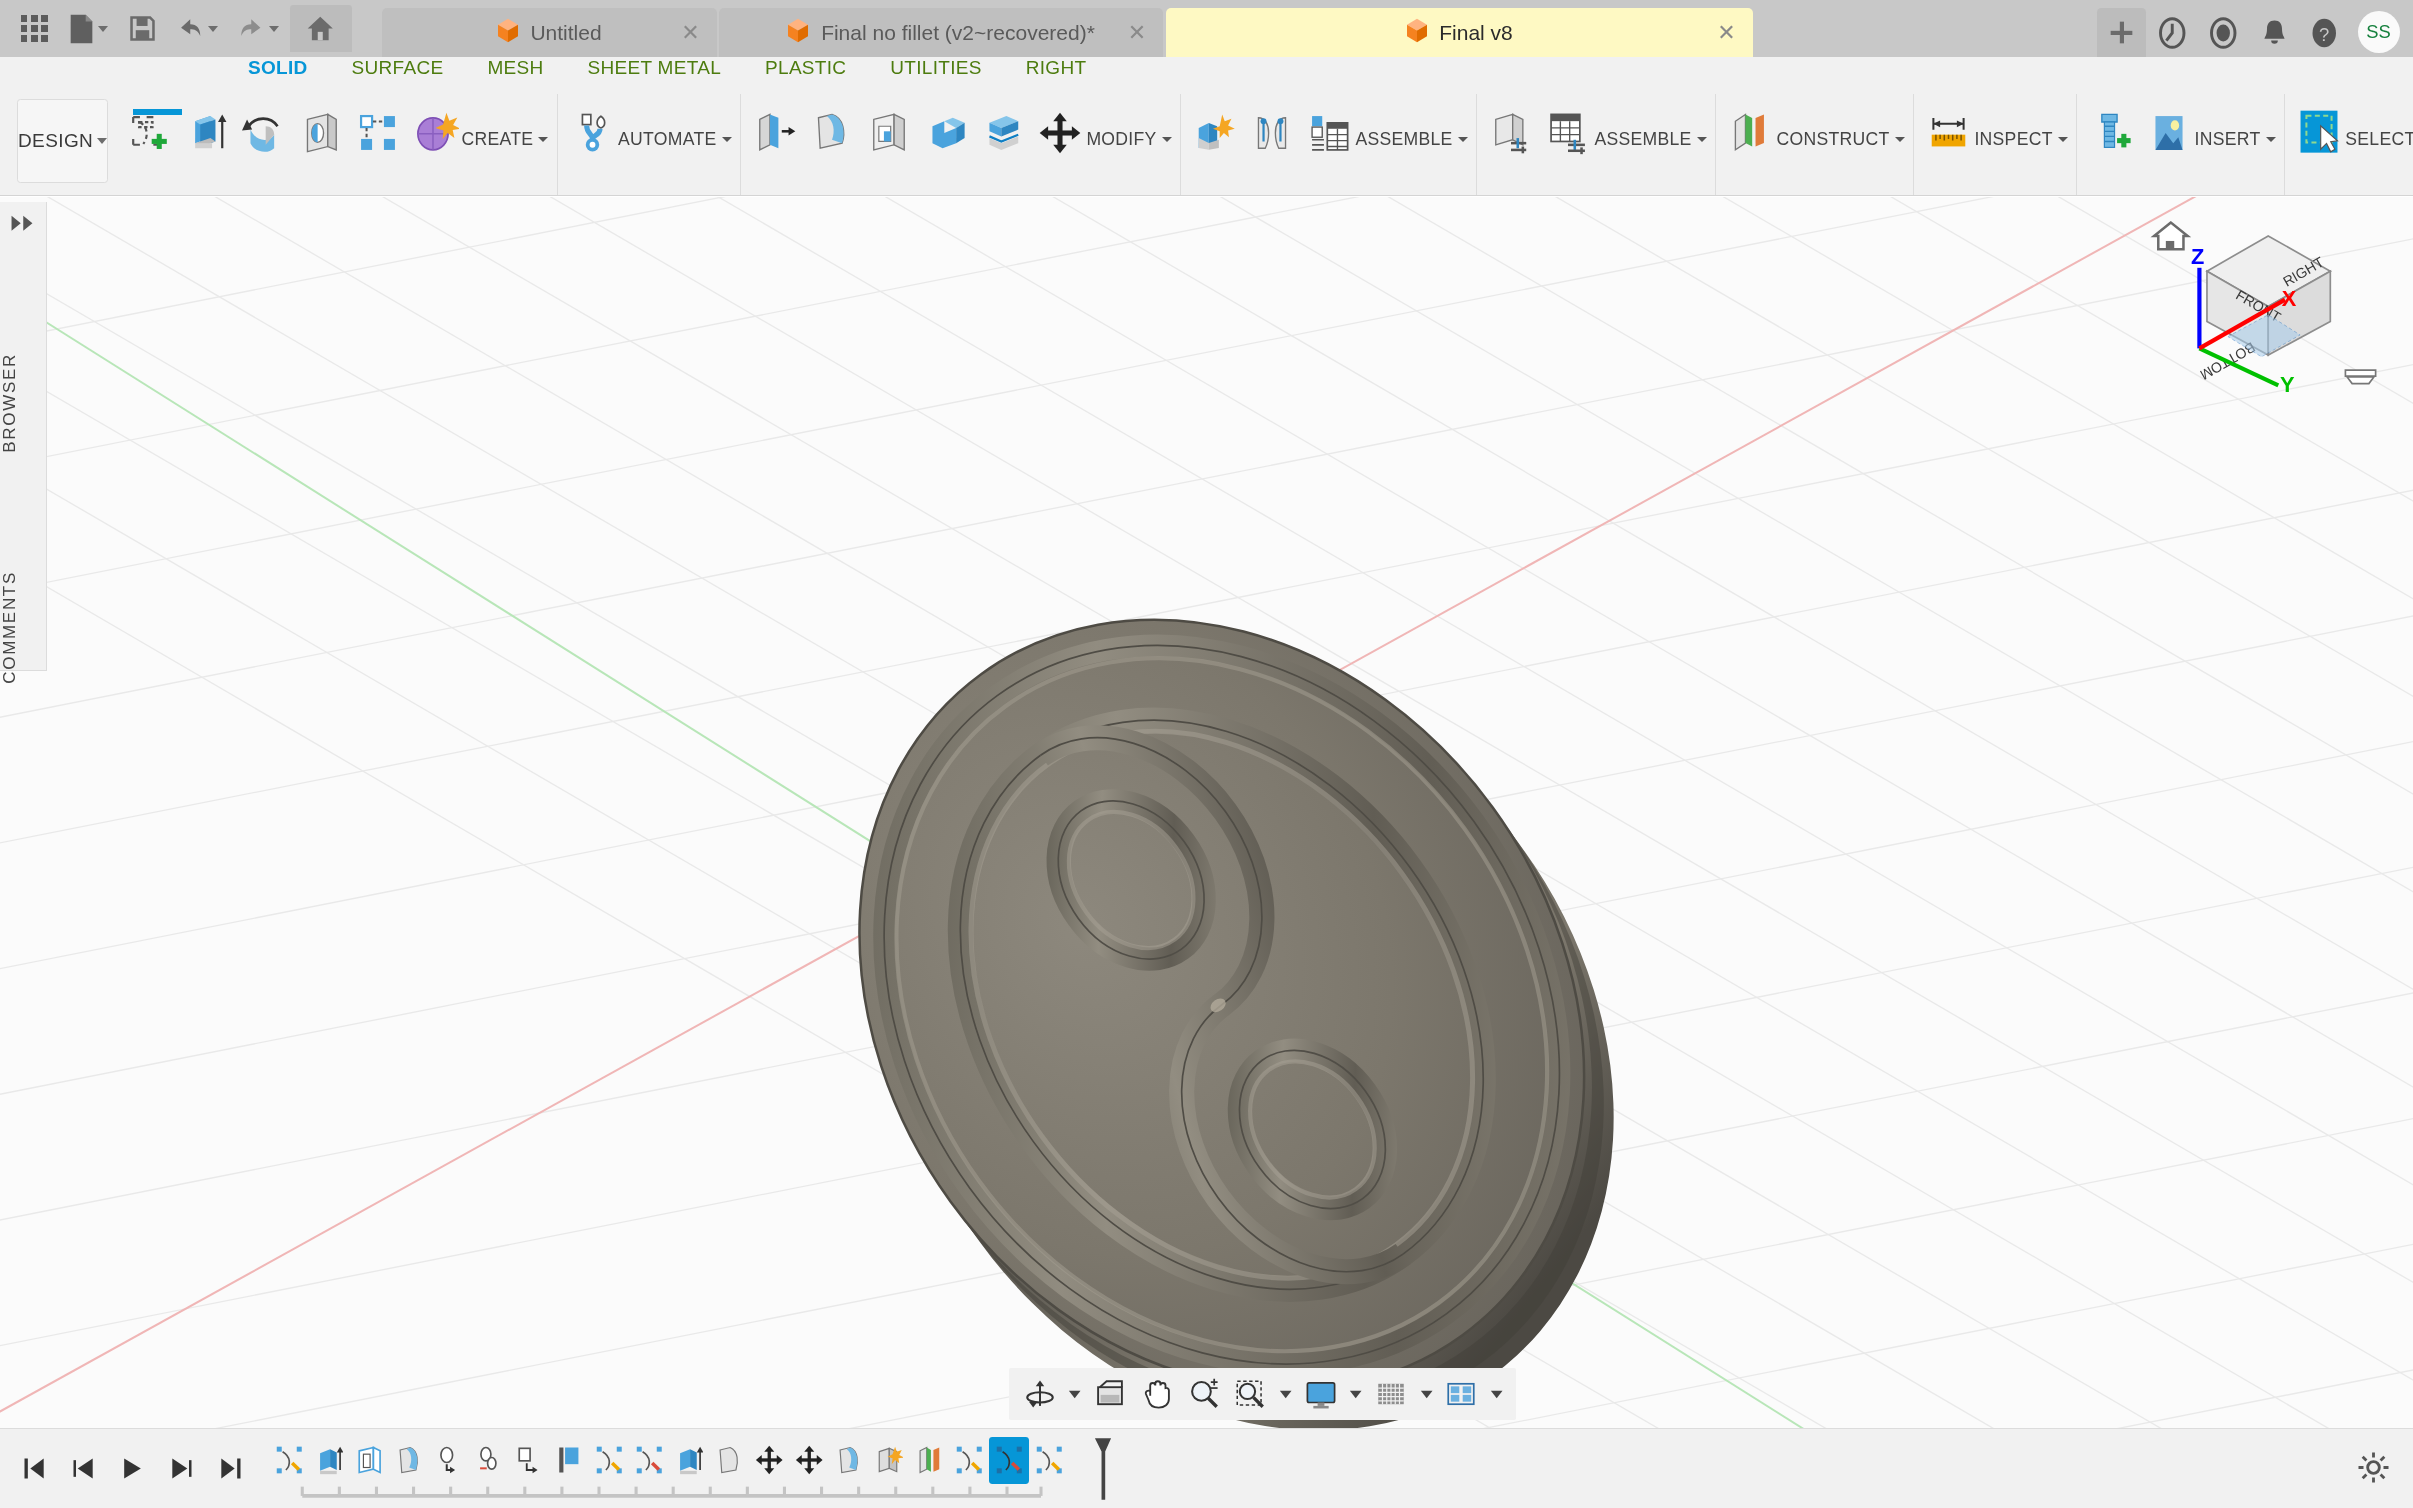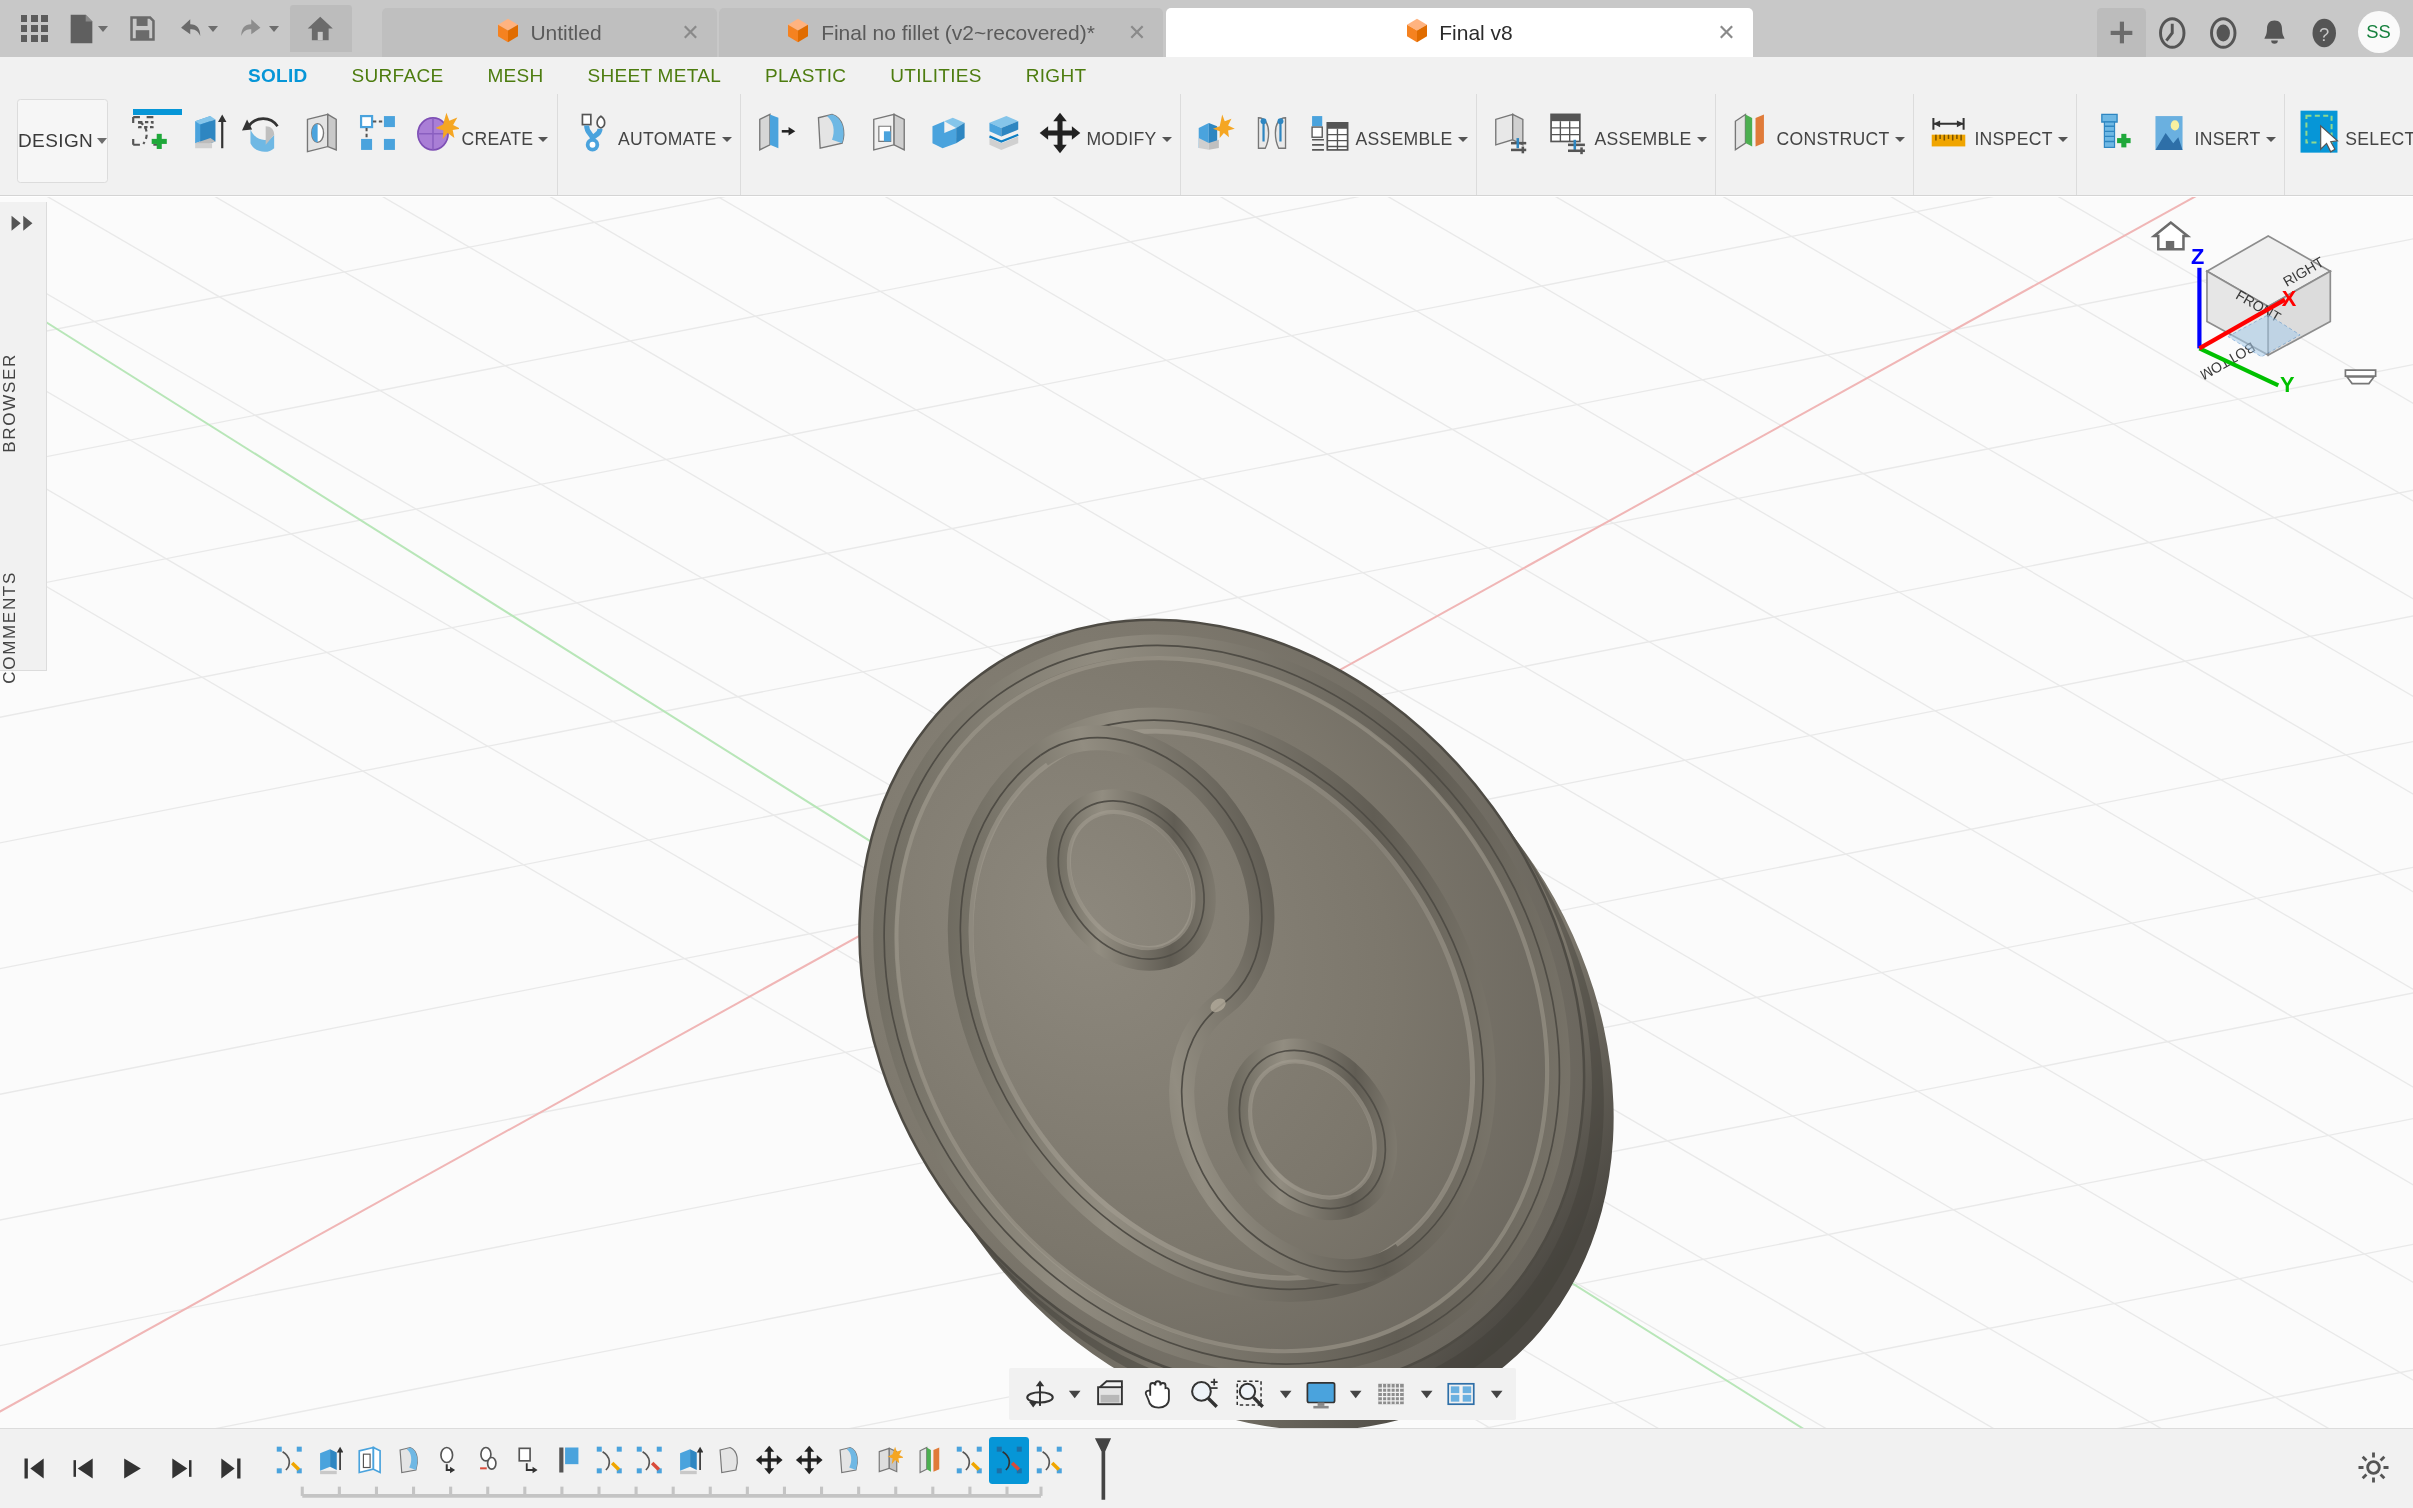--- a/index.html
+++ b/index.html
@@ -40,42 +40,42 @@
 
   .tabs-area { display: flex; align-items: flex-end; height: 57px; flex: 1; gap: 2.5px; padding-left: 5px;}
   .dtab {
     height: 49px; min-width: 101px; background: #bfbfbf; border-radius: 5px 5px 0 0;
     display: flex; align-items: center; padding: 0 15px; position: relative;
     color: #5a5a5a; font-size: 21px; white-space: nowrap;
   }
   .dtab.t1 { width: 335px; justify-content: center; }
   .dtab.t2 { width: 444px; justify-content: center; }
   .dtab.active {
-    background: #ffffff; color: #2b2b2b; width: 587px; justify-content: center;
+    background: #fef9c3; color: #2b2b2b; width: 587px; justify-content: center;
   }
   .dtab .cube { margin-right: 11.7px; }
   .dtab .xclose {
     position: absolute; right: 17px; top: 50%; transform: translateY(-50%);
     font-size: 22px; color: #8a8a8a; font-weight: 300; line-height: 1;
   }
   .tb-right { display: flex; align-items: flex-end; height: 57px; padding-right: 13.4px; gap: 1.7px; }
   .tb-rbtn {
     width: 49px; height: 49px; display: flex; align-items: center; justify-content: center;
   }
   .tb-rbtn.plus { background: #bcbcbc; border-radius: 4.2px 4.2px 0 0; }
   .avatar {
     width: 42px; height: 42px; border-radius: 50%; background: #fafafa;
     display: flex; align-items: center; justify-content: center;
     font-size: 18.4px; color: #15803d; margin-bottom: 4.2px; margin-left: 6.7px;
   }
 
   
   .ribbon-tabs {
     position: absolute; top: 57px; left: 0; width: 2413px; height: 37px;
-    background: #f1f1f1; display: flex; align-items: center; padding-left: 226px;
+    background: #f1f1f1; display: flex; padding-left: 226px;
   }
   .rtab {
     font-size: 19px; letter-spacing: 0.3px; color: #4d7c0f; padding: 0 22px;
     font-family: "Liberation Sans", sans-serif;
   }
   .rtab.active { color: #0696d7; font-weight: bold; }
 
   
   .ribbon {
     position: absolute; top: 94px; left: 0; width: 2413px; height: 102px;

